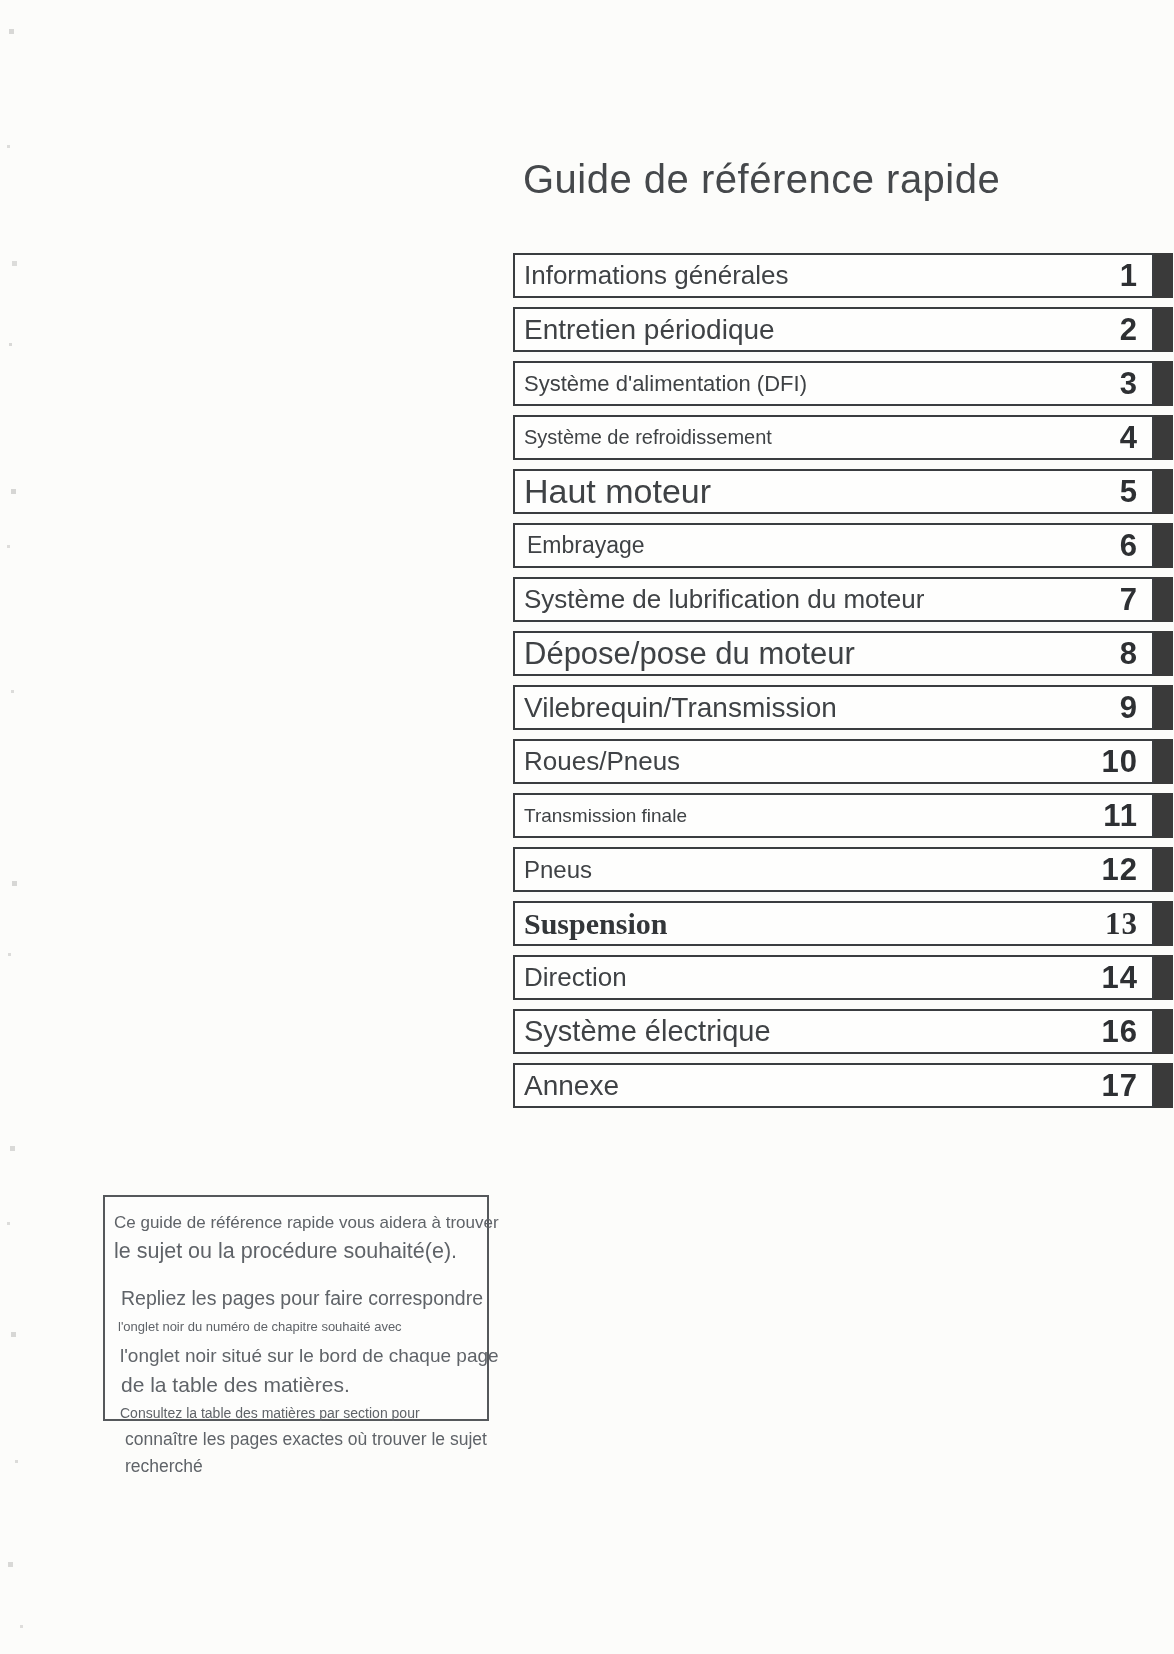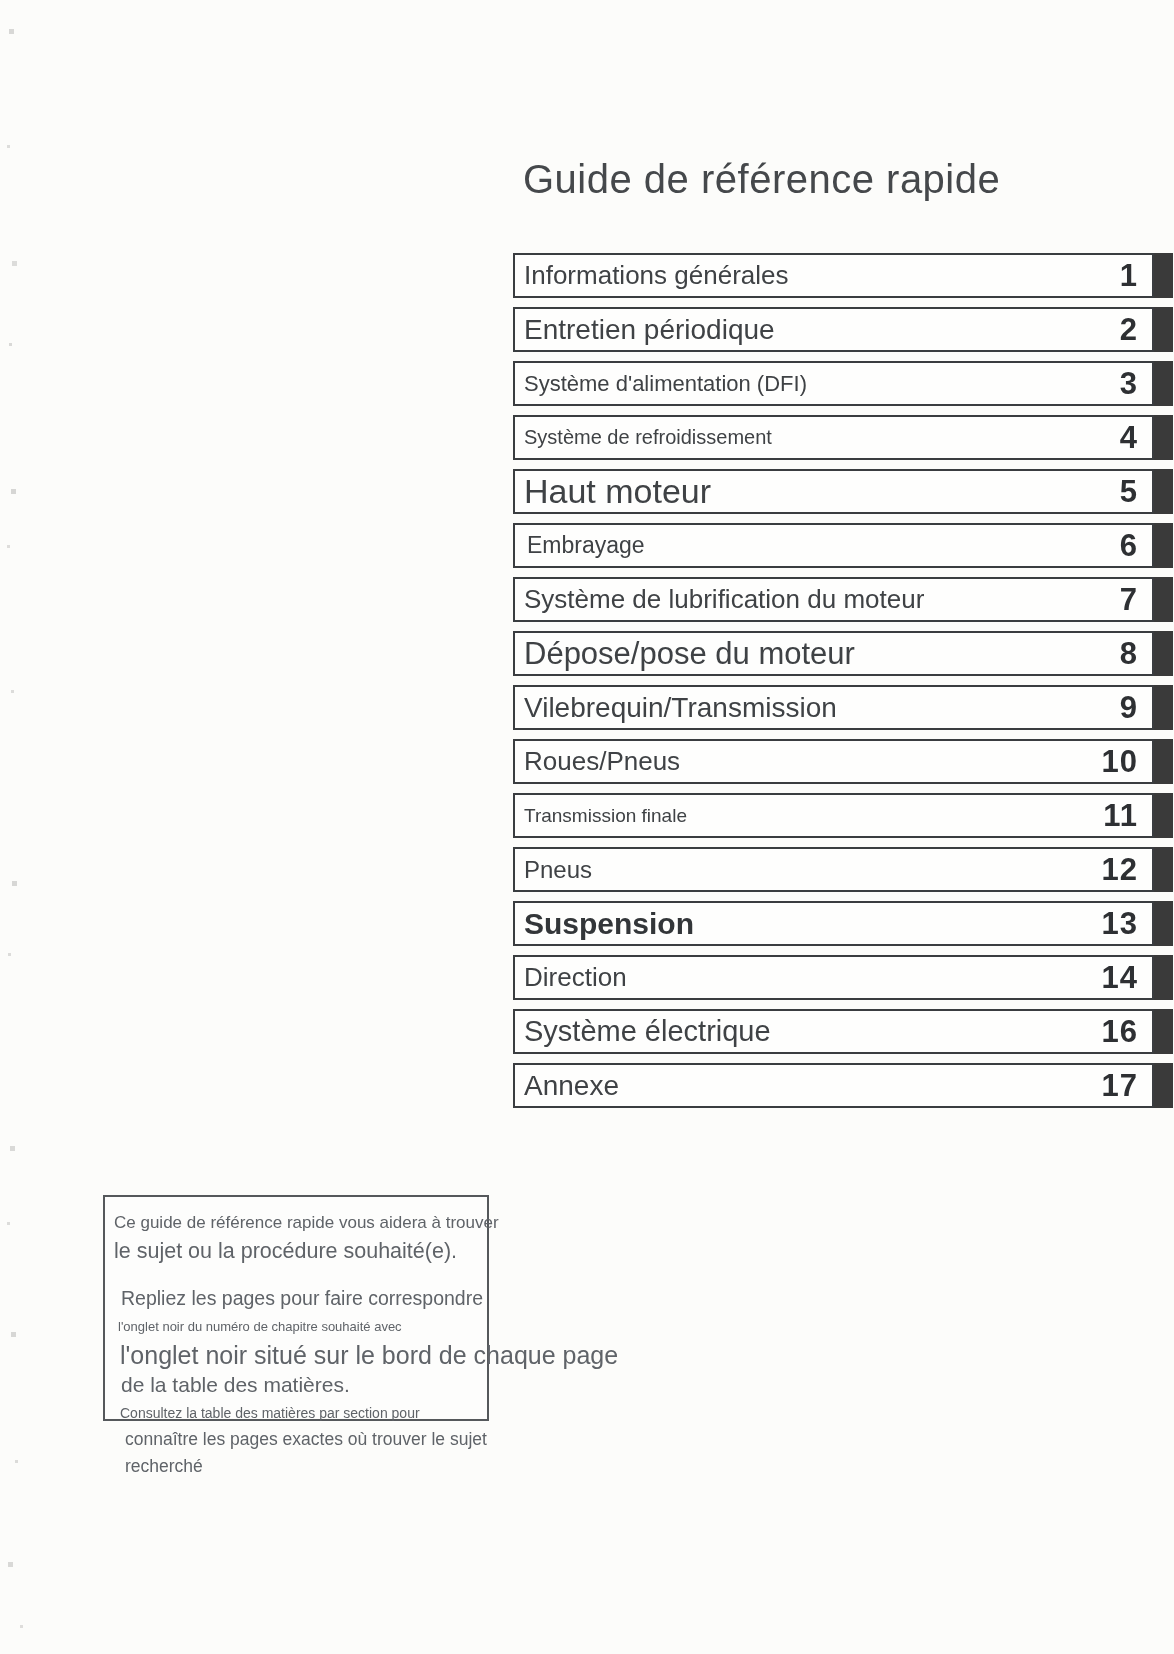--- a/index.html
+++ b/index.html
@@ -47,35 +47,35 @@
   }
   .row .label{flex:1;white-space:nowrap;color:var(--ink);}
   .row .num{font-size:31px;font-weight:700;color:var(--num);letter-spacing:1px;}
   .row .tab{
     position:absolute;right:-21px;top:-2px;bottom:-2px;width:19px;
     background:var(--tab);
   }
   
   .fs19{font-size:19px;} .fs20{font-size:20px;} .fs22{font-size:22px;}
   .fs23{font-size:23px;padding-left:12px;} .fs24{font-size:24px;} .fs26{font-size:26px;}
-  .fs28{font-size:28px;} .fs29{font-size:29px;} .fs30{font-size:30px;}
+  .fs28{font-size:28px;} .fs29{font-size:29px;} .fs30{font-size:30px;font-family:Liberation Serif, serif;}
   .fs31{font-size:31px;} .fs34{font-size:34px;}
   .bold .label{font-weight:700;color:#333639;}
   .note{
     position:absolute;left:103px;top:1195px;width:386px;height:226px;
     border:2px solid #55585b;background:#fdfdfc;
     padding:12px 8px 10px 9px;color:var(--note-ink);
   }
   .note p{white-space:nowrap;line-height:28px;}
   .note .n1{font-size:17px;line-height:27px;}
   .note .n2{font-size:21.5px;line-height:31px;}
   .note .gap{height:17px;}
   .note .n3{font-size:19.5px;padding-left:7px;line-height:29px;}
   .note .n4{font-size:13px;padding-left:4px;}
-  .note .n5{font-size:25px;padding-left:6px;line-height:29px;}
+  .note .n5{font-size:19px;padding-left:6px;line-height:29px;}
   .note .n6{font-size:21px;padding-left:7px;line-height:30px;}
   .note .n7{font-size:14px;padding-left:6px;line-height:26px;}
   .note .n8{font-size:17.5px;padding-left:11px;line-height:27px;}
   .note .n9{font-size:17.5px;padding-left:11px;line-height:27px;}
 </style>
 </head>
 <body>
 
 <div class="specks"></div>
 

